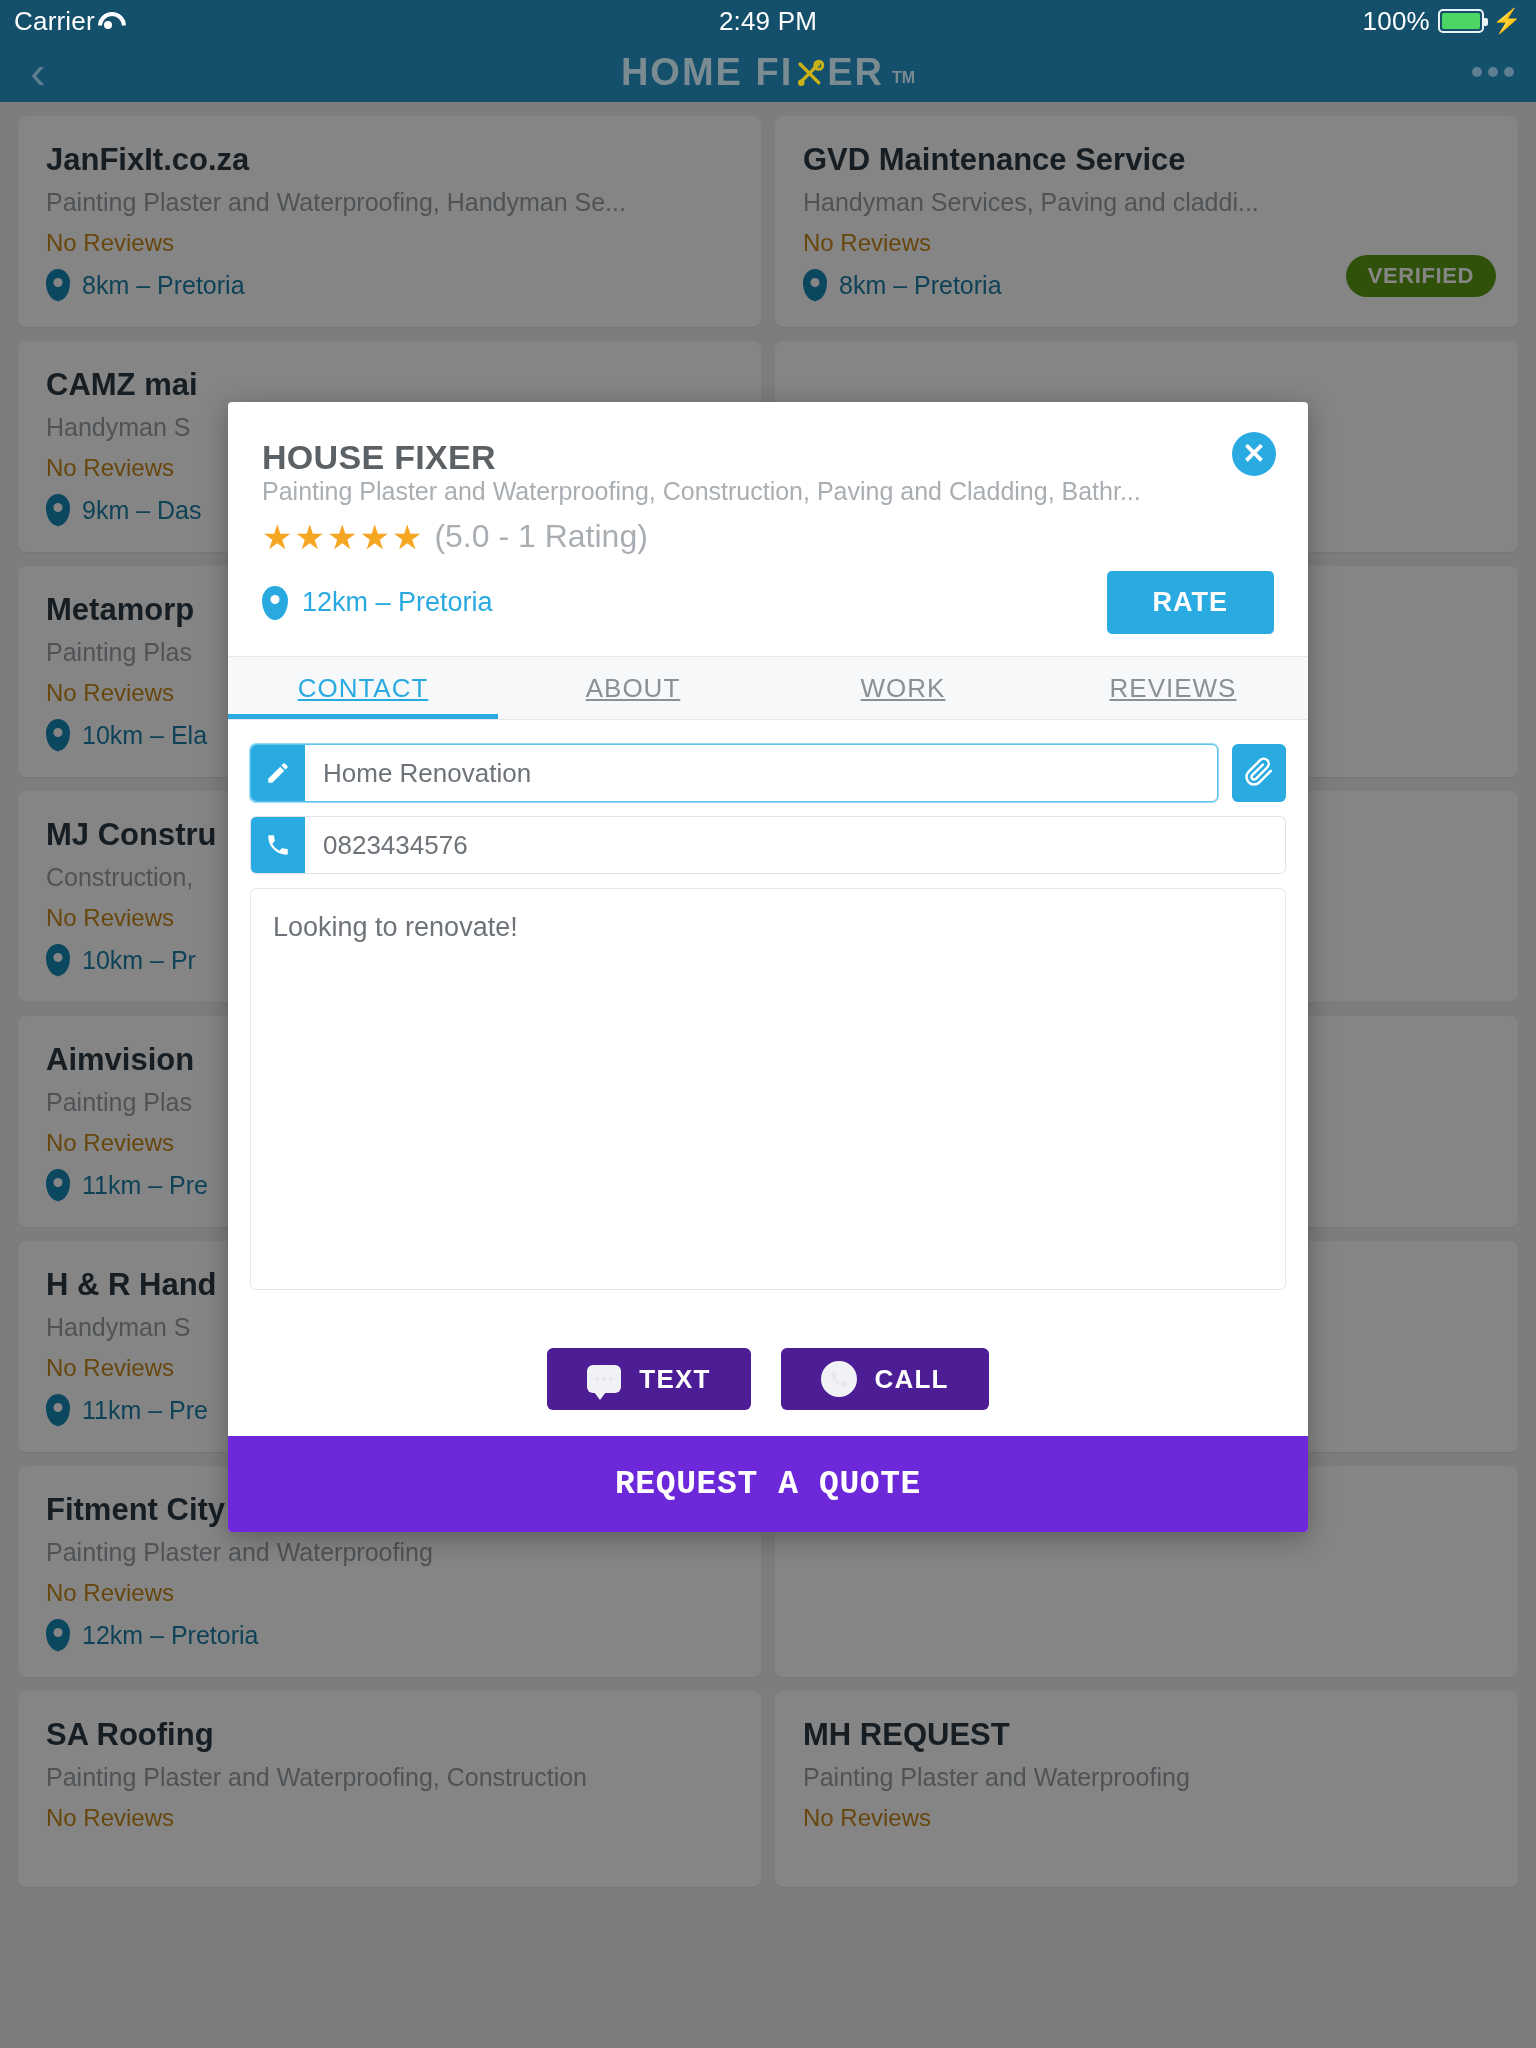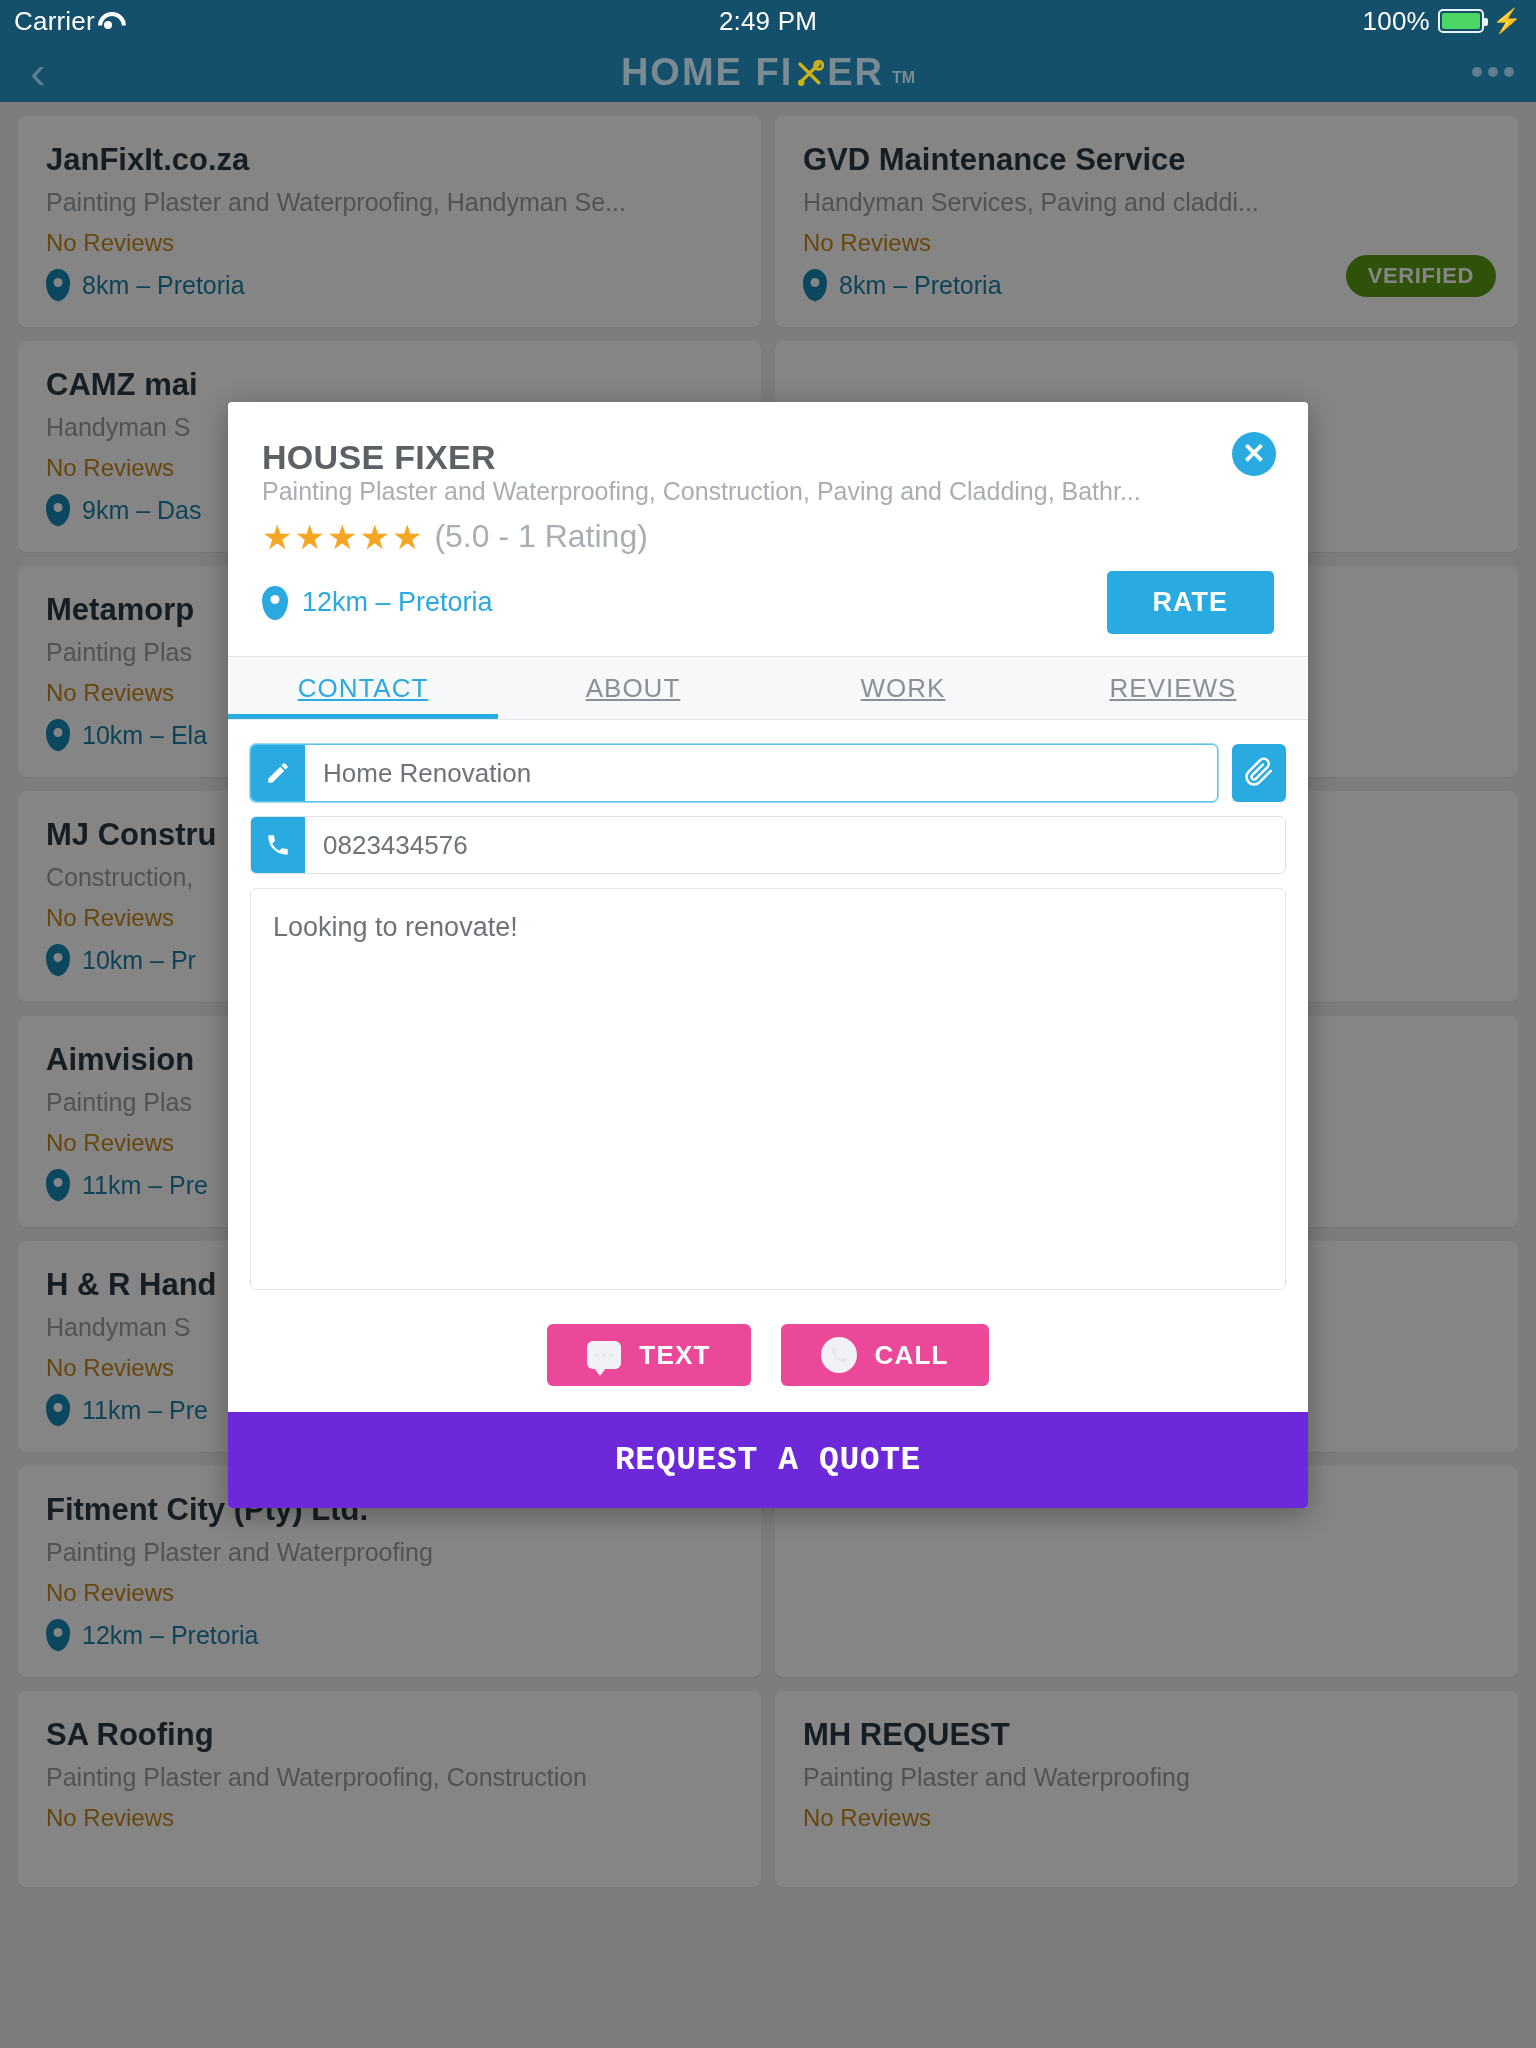--- a/index.html
+++ b/index.html
@@ -174,24 +174,24 @@
     flex: 0 0 54px; width: 54px; background:#29abe2; border-radius: 6px;
     display:flex; align-items:center; justify-content:center; border:none; cursor:pointer;
   }
   .msg {
     width: 100%; height: 402px; border: 1px solid #e2e6e9; border-radius: 6px;
     padding: 20px 22px; font-size: 27px; color: #6d7378; resize: none; outline: none;
     font-family: "Liberation Sans", sans-serif; line-height: 1.4;
   }
   .actions { display:flex; justify-content:center; gap: 30px; padding: 30px 0 26px 0; }
   .act-btn {
-    background: #ec4899; color:#ffffff; border: none; border-radius: 6px;
+    background: #4c1d95; color:#ffffff; border: none; border-radius: 6px;
     font-size: 26px; font-weight: 700; letter-spacing: 1.2px;
     padding: 0 40px; height: 62px; display:flex; align-items:center; gap: 18px;
-    font-family: "Liberation Sans", sans-serif; cursor: pointer;
+    font-family: "Liberation Sans", sans-serif; cursor: pointer; margin-top: 24px;
   }
   .bubble-icon { width: 34px; height: 28px; background:#f1f2f5; border-radius: 6px; position: relative; display:flex; align-items:center; justify-content:center; gap:3px;}
   .bubble-icon::after{ content:""; position:absolute; left: 7px; bottom:-7px; border-left:6px solid transparent; border-right:6px solid transparent; border-top:8px solid #f1f2f5;}
   .bubble-icon i { width:4px; height:4px; border-radius:50%; background:#e6e8ec; display:block;}
   .call-icon { width: 36px; height: 36px; border-radius: 50%; background:#f1f2f5; display:flex; align-items:center; justify-content:center;}
   .quote-btn {
     width: 100%; background: #6d28d9; color: #fff; border: none;
     font-size: 33px; font-weight: 700; letter-spacing: .6px; height: 96px;
     font-family: Liberation Mono, monospace; cursor: pointer;
   }

